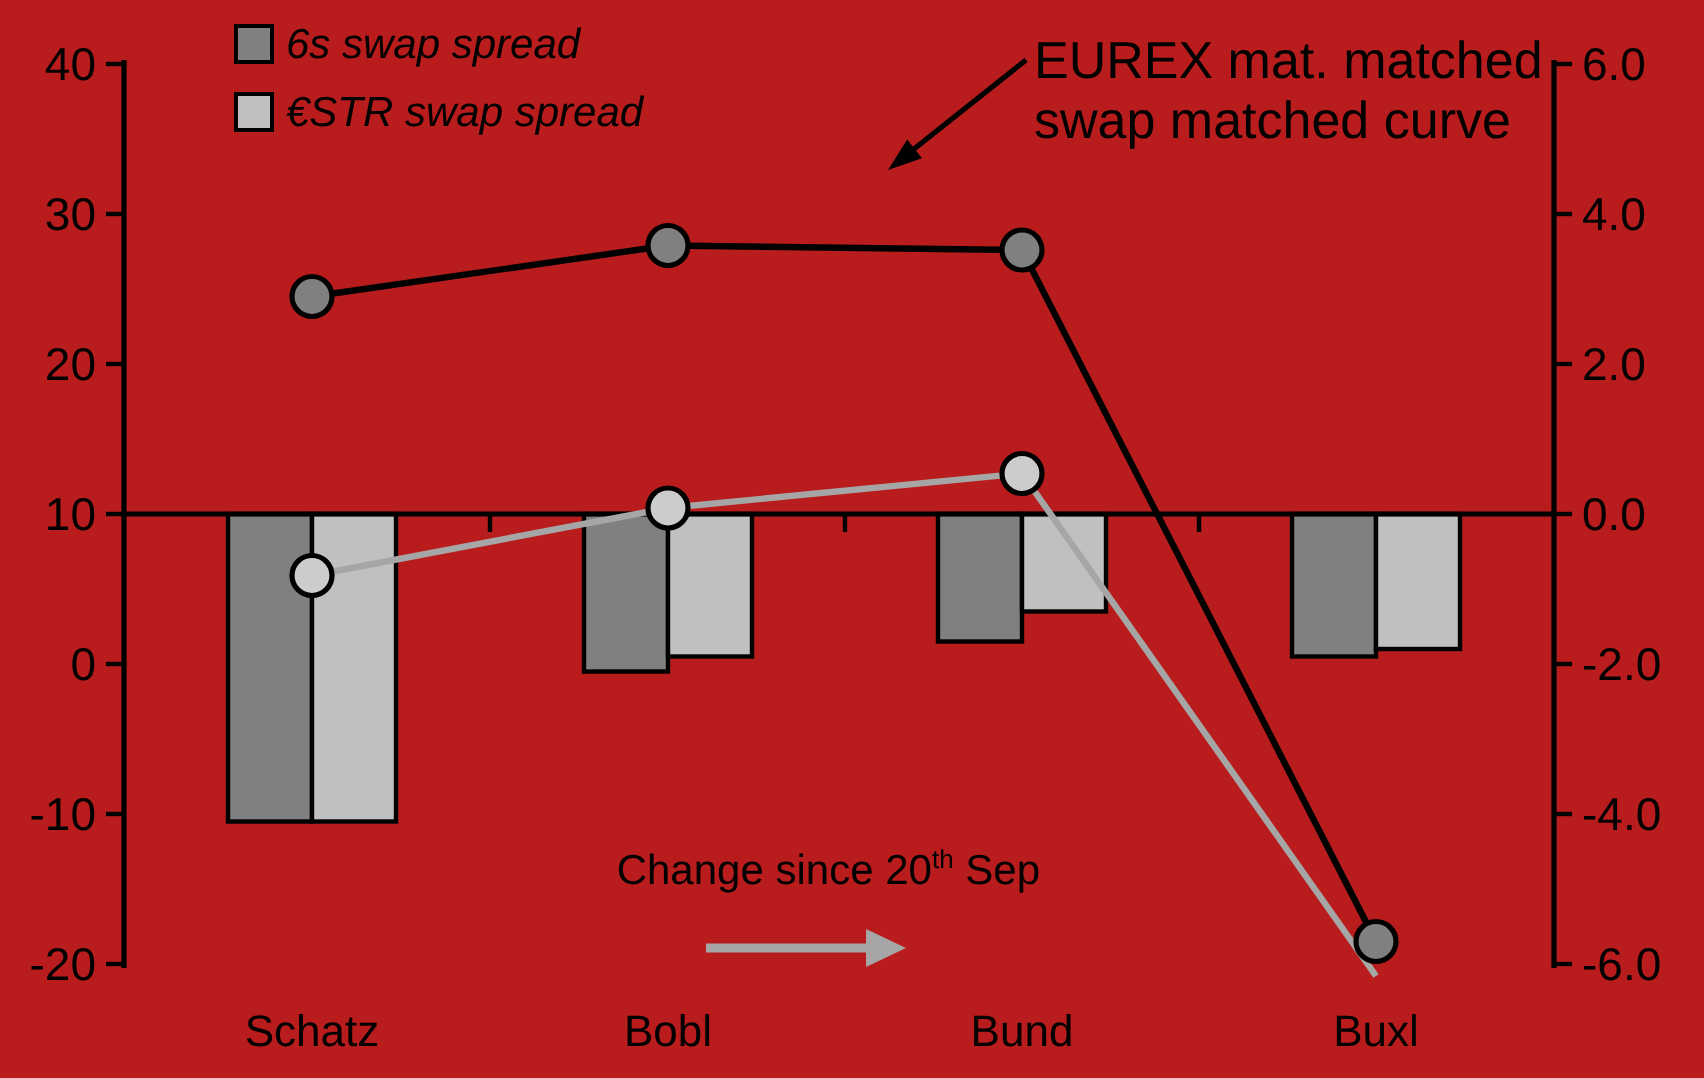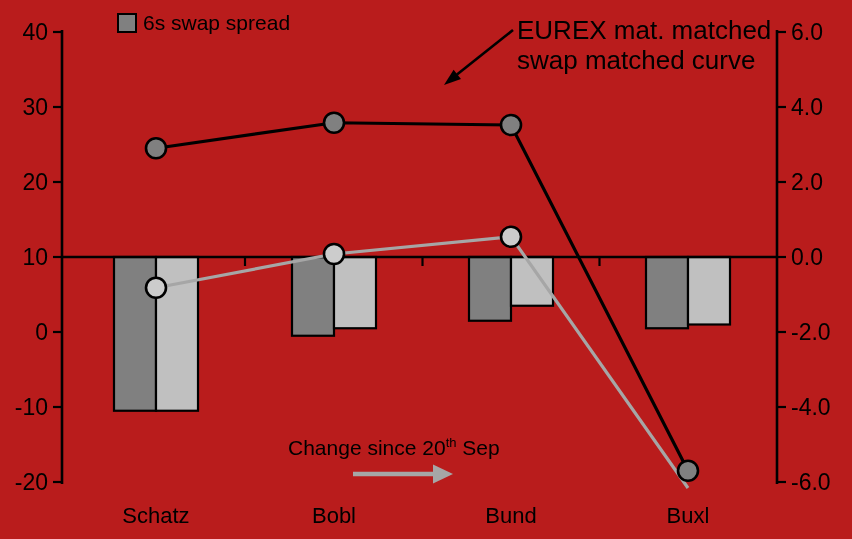--- a/index.html
+++ b/index.html
@@ -1,24 +1,24 @@
 <!DOCTYPE html>
 <html><head>
 <meta charset="utf-8">
 <style>
   html,body{margin:0;padding:0;background:#fff;}
   #chart{position:relative;width:852px;height:539px;background:#b91c1c;overflow:hidden;
          font-family:"Liberation Sans",sans-serif;color:#000;}
   #plot{position:absolute;left:0;top:0;}
   .legend{position:absolute;left:117px;top:12px;}
-  .legend-row{display:flex;align-items:flex-end;margin-bottom:13px;height:21px;}
+  .legend-row{display:flex;align-items:flex-start;margin-bottom:13px;height:21px;font-style:italic;}
   .swatch{width:16px;height:16px;border:2.2px solid #000;margin-right:6px;flex:0 0 auto;}
   .legend-label{font-size:21px;line-height:21px;white-space:nowrap;}
   .anno-eurex{position:absolute;left:517px;top:15px;font-size:26px;line-height:30px;white-space:nowrap;}
-  .anno-change{position:absolute;left:288px;top:435px;width:232px;text-align:left;
+  .anno-change{position:absolute;left:288px;top:422px;width:232px;text-align:right;
                font-size:21px;white-space:nowrap;}
   .anno-change sup{font-size:13px;}
   text{font-family:"Liberation Sans",sans-serif;fill:#000;}
 </style>
 </head>
 <body>
 
 <div id="chart">
   <svg id="plot" width="852" height="539" viewBox="0 0 852 539">
       <rect x="114" y="257" width="42" height="153.75" fill="#808080" stroke="#000" stroke-width="2.2"></rect>
@@ -80,20 +80,24 @@
       <polygon points="444,85 453.6,69.7 461,79.1" fill="#000"></polygon>
       <line x1="353" y1="474" x2="434" y2="474" stroke="#a6a6a6" stroke-width="4.5"></line>
       <polygon points="453,474 433,464.5 433,483.5" fill="#a6a6a6"></polygon>
     </svg>
 
   <div class="legend">
     <div class="legend-row">
       <span class="swatch" style="background: rgb(128, 128, 128);"></span>
       <span class="legend-label">6s swap spread</span>
     </div>
+    <div class="legend-row">
+      <span class="swatch" style="background: rgb(192, 192, 192);"></span>
+      <span class="legend-label">€STR swap spread</span>
+    </div>
   </div>
 
   <div class="anno-eurex">
     <div>EUREX mat. matched</div>
     <div>swap matched curve</div>
   </div>
 
   <div class="anno-change"><span>Change since 20</span><sup>th</sup><span> Sep</span></div>
 </div>
 

